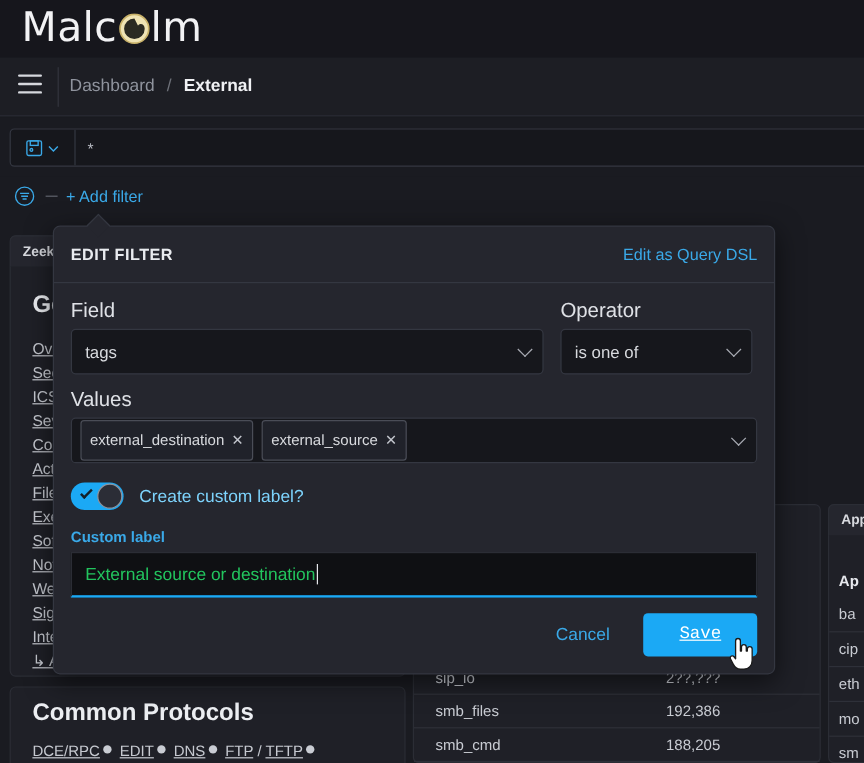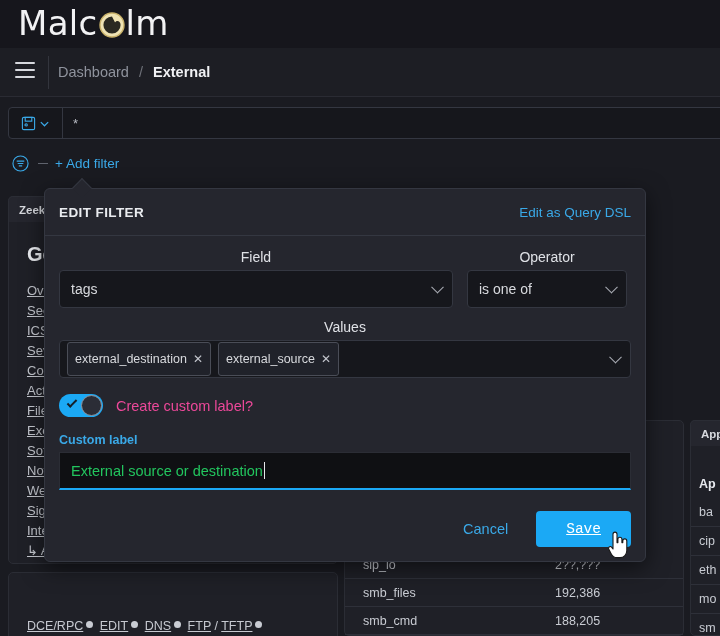--- a/index.html
+++ b/index.html
@@ -140,21 +140,21 @@
   .pop-head {
     position: relative; height: 47px; border-bottom: 1px solid #343741;
     display: flex; align-items: center; justify-content: space-between;
     padding: 0 14px;
   }
   .pop-title {
     color: #e9ebef; font-size: 13.5px; font-weight: 700; letter-spacing: .4px;
   }
   .pop-dsl { color: #3aa9e8; font-size: 13.5px; cursor: pointer; }
   .pop-body { padding: 13px 14px 0 14px; }
-  .flbl { color: #dfe1e6; font-size: 14px; margin-bottom: 5px; text-align: center; }
+  .flbl { color: #dfe1e6; font-size: 17px; margin-bottom: 5px; }
   .flbl-blue { color: #3aa9e8; font-size: 12.5px; font-weight: 700; margin-bottom: 5px; }
   .row2 { display: flex; gap: 14px; }
   .fld { position: relative; }
   .ctrl {
     position: relative; height: 38px; background: #16171c;
     border: 1px solid #343741; border-radius: 4px;
     display: flex; align-items: center; padding: 0 30px 0 11px;
     color: #d8dade; font-size: 14px; cursor: pointer; text-align: center;
   }
   .chev {
@@ -184,21 +184,21 @@
   }
   .toggle .knob {
     position: absolute; right: 1px; top: 1px; width: 21px; height: 21px;
     border-radius: 50%; background: #2b2d36; border: 1px solid #8f939d;
   }
   .toggle .chk {
     position: absolute; left: 8px; top: 6px; width: 10px; height: 5px;
     border-left: 2px solid #14202a; border-bottom: 2px solid #14202a;
     transform: rotate(-45deg);
   }
-  .togtxt { color: #ec4899; font-size: 14.5px; }
+  .togtxt { color: #7dd3fc; font-size: 14.5px; }
 
   .textfield {
     position: relative; height: 38px; background: #0f1013;
     border: 1px solid #2b2d35; border-bottom: 2px solid #1ba9f5;
     display: flex; align-items: center; padding-left: 11px;
     color: #22c55e; font-size: 14.5px; cursor: text;
   }
   .caret {
     display: inline-block; width: 1px; height: 17px; background: #e6e8ec;
     margin-left: 1px;
@@ -243,20 +243,21 @@
       <span class="navlink">Sof</span>
       <span class="navlink">Not</span>
       <span class="navlink">We</span>
       <span class="navlink">Sig</span>
       <span class="navlink">Inte</span>
       <span class="navlink">↳ A</span>
     </div>
   </div>
 
   <div class="panel" style="left:8px; top:572px; width:330px; height:80px;">
+    <div class="panel-h" style="position:absolute; left:18px; top:10px;">Common Protocols</div>
     <div class="proto-line" style="position:absolute; left:18px; top:46px;">
       <a>DCE/RPC</a><span class="dot"></span>
       <a>EDIT</a><span class="dot"></span>
       <a>DNS</a><span class="dot"></span>
       <a>FTP</a>
       <span>/</span>
       <a>TFTP</a><span class="dot"></span>
     </div>
   </div>
 

